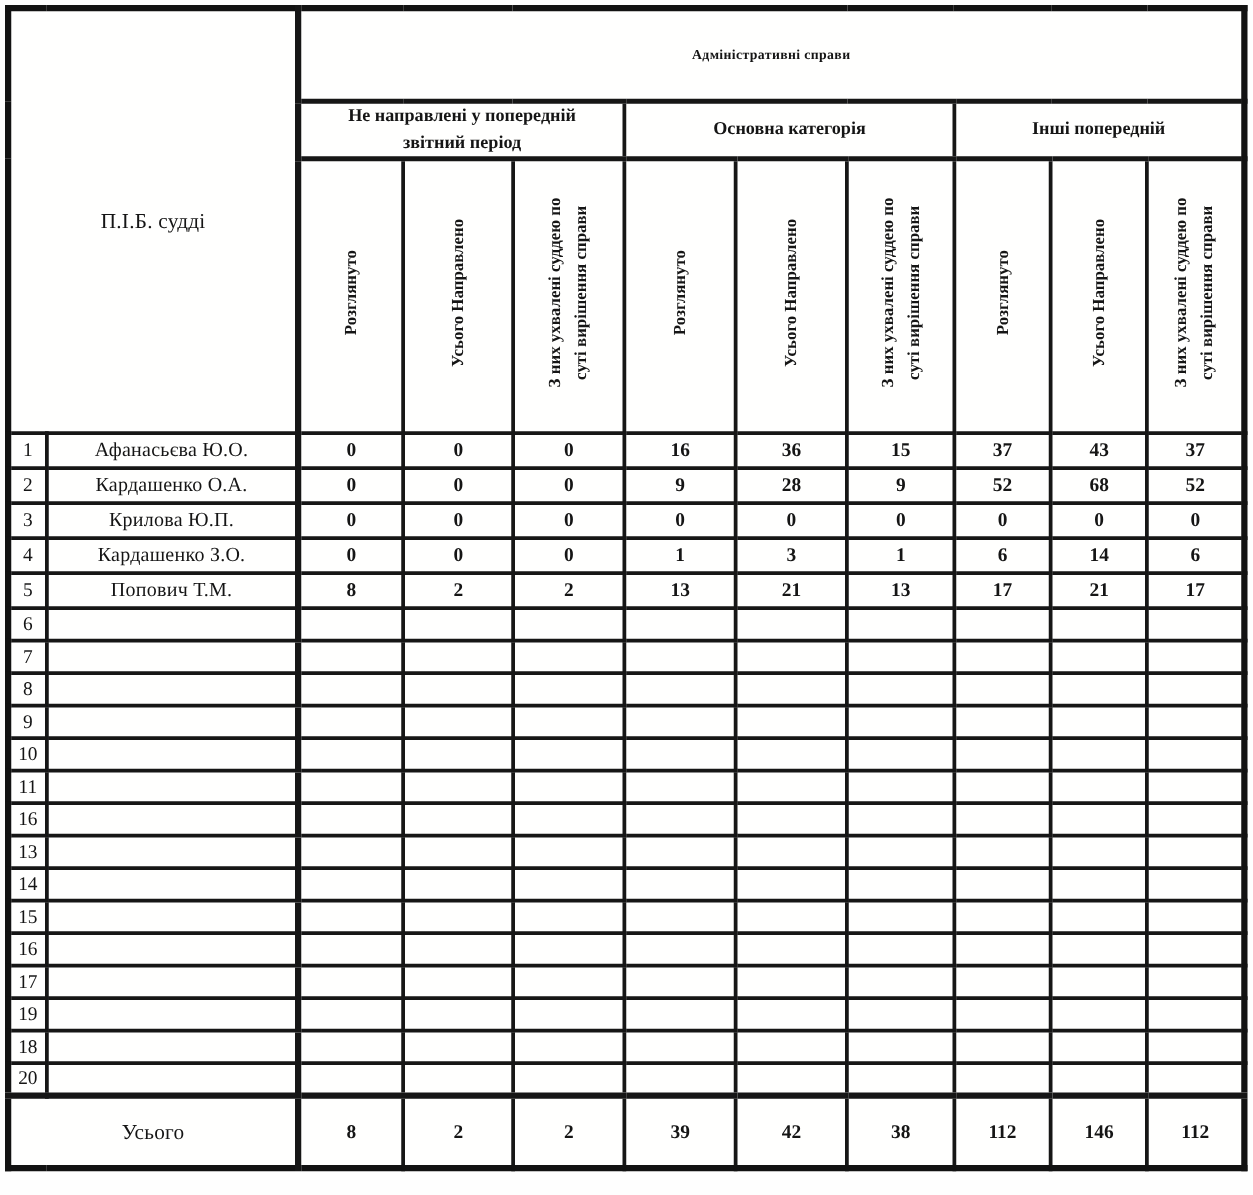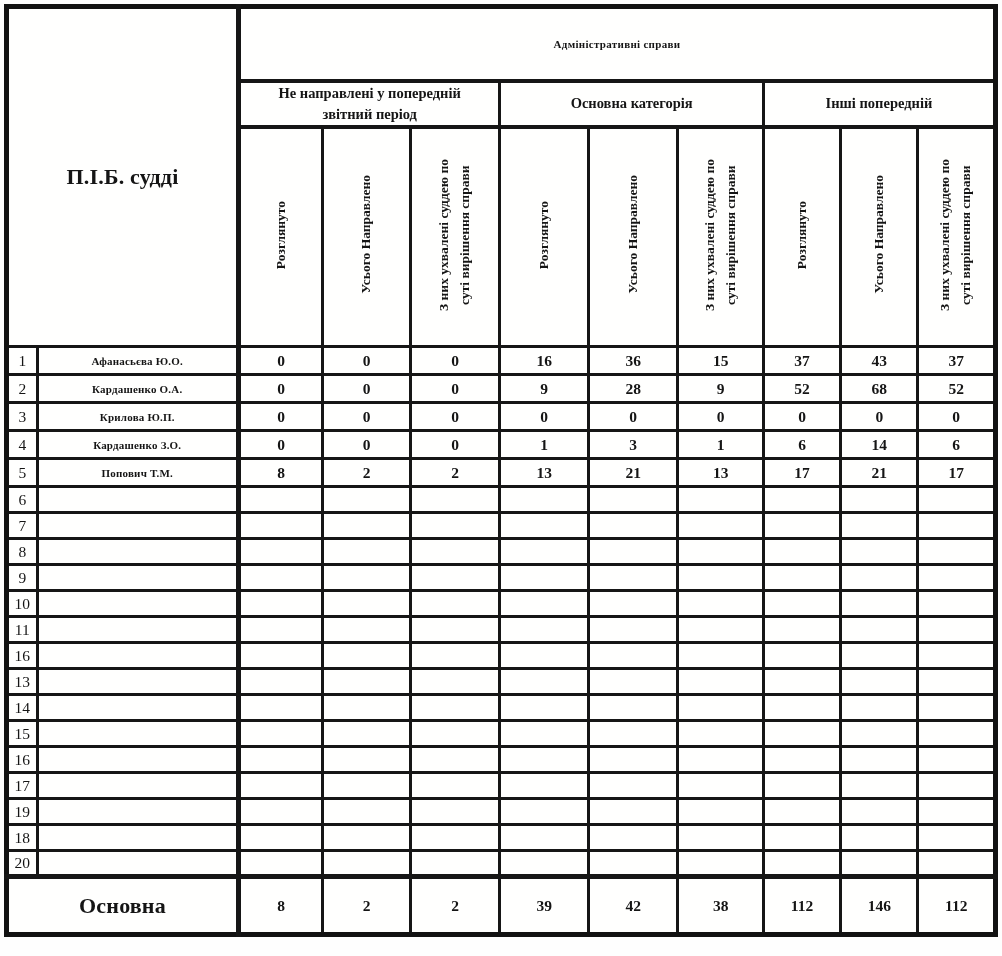--- a/index.html
+++ b/index.html
@@ -36,22 +36,22 @@
   }
   
   tr.hdr-top    { height: 74px; }
   tr.hdr-groups { height: 46px; font-family: Liberation Serif, serif; }
   tr.hdr-cols   { height: 220px; }
   tr.row-top    { height: 28px; }
   tr.row-std    { height: 26px; }
   tr.row-total  { height: 58px; }
 
   .corner-cell {
-    font-weight: bold;
-    font-size: 22px;
+    font-weight: normal;
+    font-size: 17px;
     letter-spacing: 0.2px;
   }
   .top-header {
     font-weight: bold;
     font-size: 11px;
     letter-spacing: 0.3px;
   }
   .group-header {
     font-weight: bold;
     font-size: 14.5px;
@@ -68,22 +68,22 @@
     white-space: pre-line;
     display: inline-block;
     max-height: 208px;
     margin: 0 auto;
   }
   td.num-cell {
     font-weight: normal;
     font-size: 15.5px;
   }
   td.name-cell {
-    font-weight: bold;
-    font-size: 11px;
+    font-weight: normal;
+    font-size: 16px;
     letter-spacing: 0.2px;
   }
   td.val-cell {
     font-weight: bold;
     font-size: 15.5px;
   }
   
   .sep-left { border-left-width: 5px !important; }
   tr.hdr-groups th { border-top-width: 4px; }
   tr.hdr-cols th   { border-top-width: 4px; }
@@ -412,21 +412,21 @@
           <td class="val-cell"></td>
           <td class="val-cell"></td>
           <td class="val-cell"></td>
           <td class="val-cell"></td>
           <td class="val-cell"></td>
         </tr>
       </tbody>
 
     <tfoot>
       <tr class="row-total">
-        <th class="corner-cell" colspan="2">Основна</th>
+        <th class="corner-cell" colspan="2">Усього</th>
         <td class="val-cell sep-left">8</td>
         <td class="val-cell">2</td>
         <td class="val-cell">2</td>
         <td class="val-cell">39</td>
         <td class="val-cell">42</td>
         <td class="val-cell">38</td>
         <td class="val-cell">112</td>
         <td class="val-cell">146</td>
         <td class="val-cell">112</td>
       </tr>

